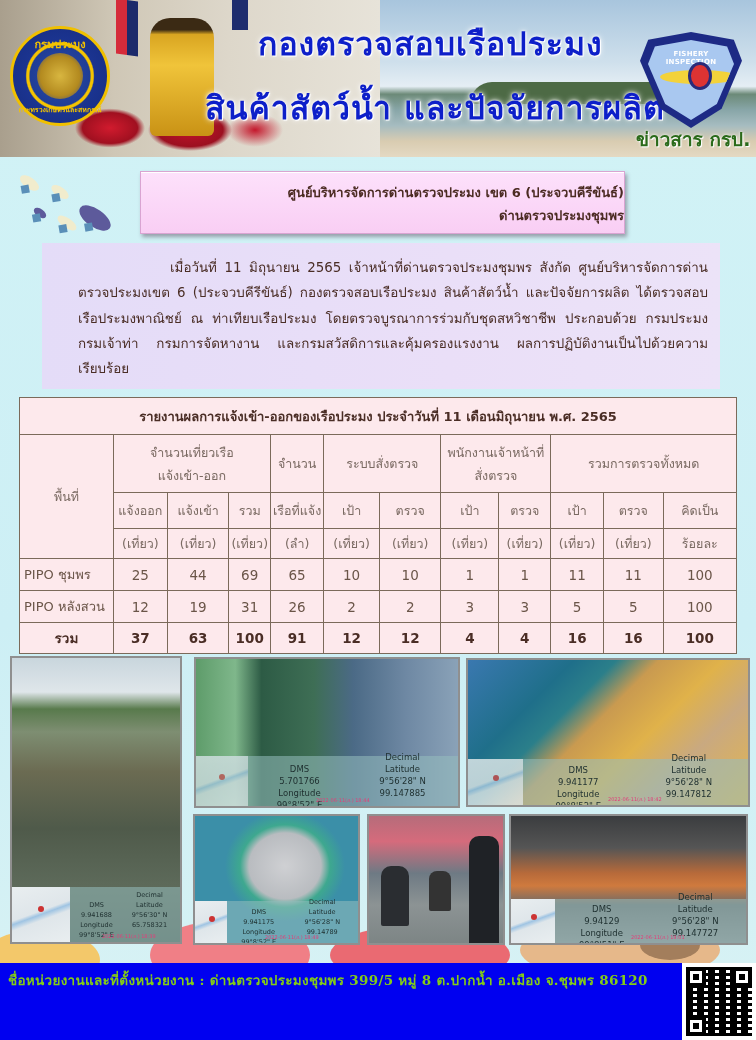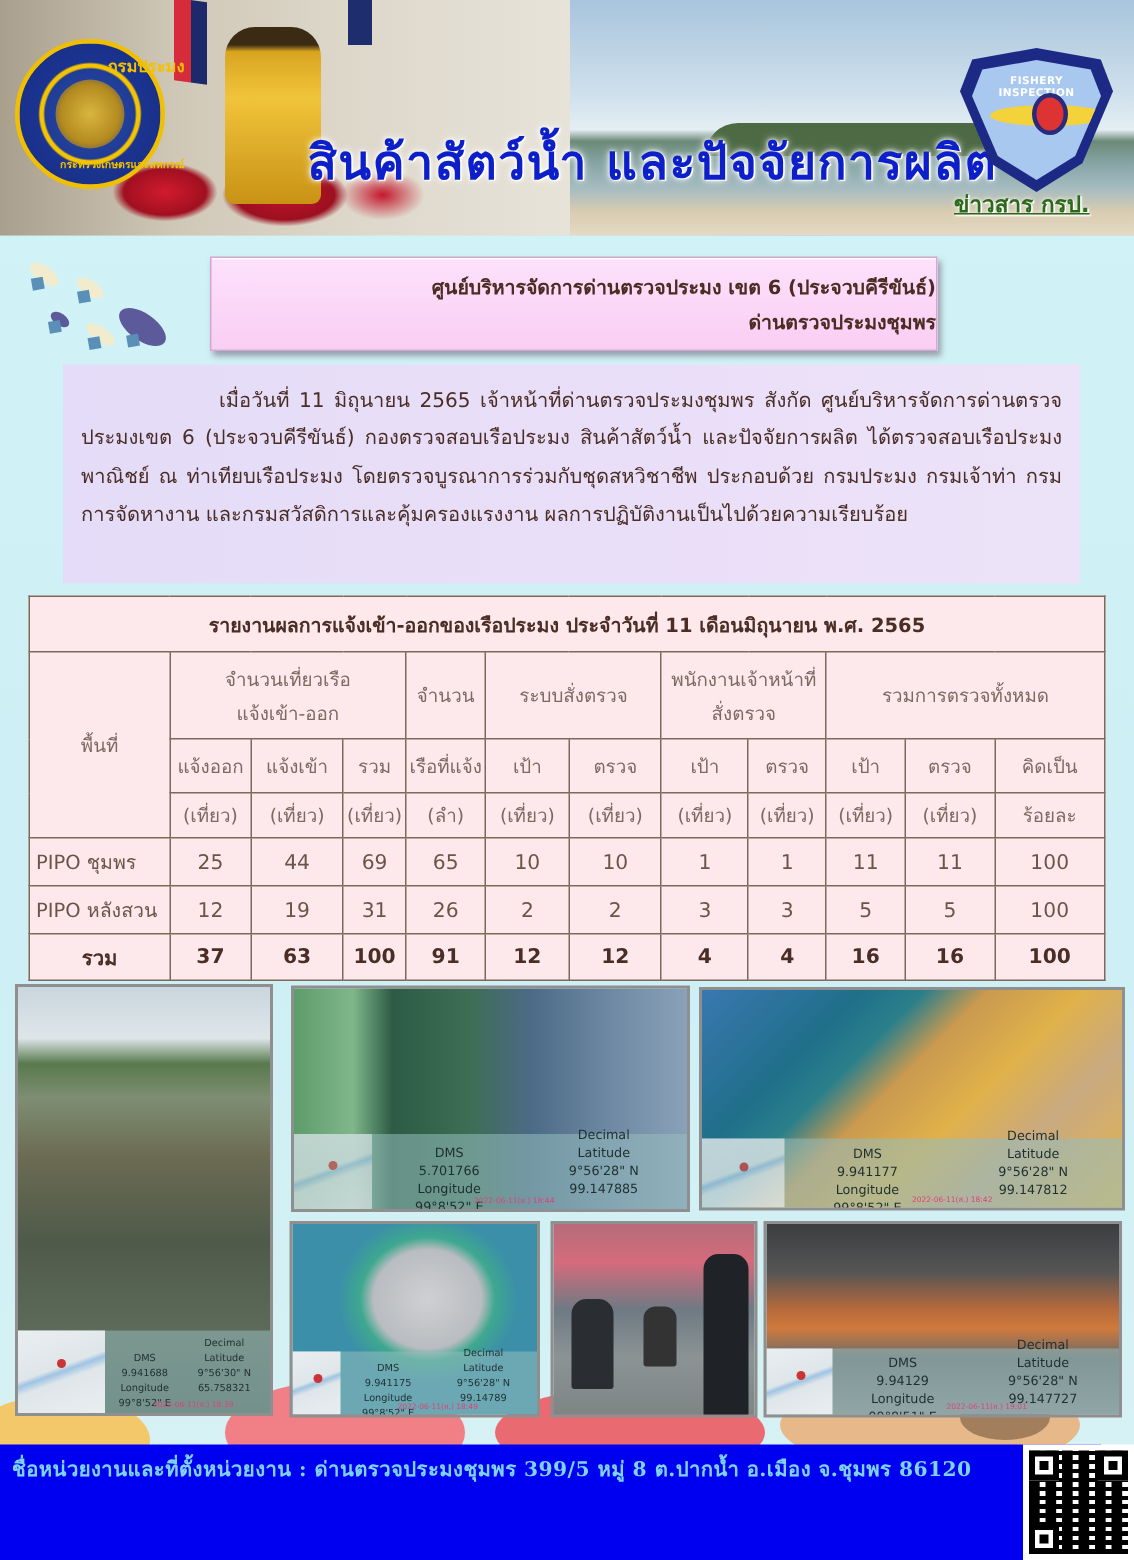--- a/index.html
+++ b/index.html
@@ -52,21 +52,21 @@
   .seal-left {
     position: absolute; left: 10px; top: 26px; width: 100px; height: 100px; border-radius: 50%;
     background: radial-gradient(circle at 50% 50%, #2c4aa8 0%, #1f3d96 45%, #f5c400 47%, #f5c400 50%, #1b3490 52%, #162c80 100%);
     border: 3px solid #f0c000;
   }
   .seal-left .inner {
     position: absolute; left: 24px; top: 24px; width: 46px; height: 46px; border-radius: 50%;
     background: radial-gradient(circle, #d8b640 0%, #b38a1f 60%, #2a3f8f 100%);
   }
   .seal-left .t-top, .seal-left .t-bot {
-    position: absolute; left: 16px; width: 100%; text-align: right; color: #f2c200;
+    position: absolute; left: 0; width: 100%; text-align: center; color: #f2c200;
     font-weight: bold; font-family: Liberation Serif, serif;
   }
   .seal-left .t-top { top: 6px; font-size: 11px; }
   .seal-left .t-bot { bottom: 8px; font-size: 7px; }
 
   .badge-right {
     position: absolute; left: 640px; top: 32px; width: 102px; height: 96px;
     background: #1d2a85;
     clip-path: polygon(8% 8%, 50% 0%, 92% 8%, 100% 30%, 80% 80%, 50% 100%, 20% 80%, 0% 30%);
   }
@@ -81,22 +81,22 @@
   }
   .badge-right .core {
     position: absolute; left: 40px; top: 22px; width: 24px; height: 28px; border-radius: 50%;
     background: #d33; border: 3px solid #2a2a7a;
   }
   .badge-right .txt-top {
     position: absolute; left: 0; top: 10px; width: 100%; text-align: center;
     font-size: 7px; color: #fff; font-weight: bold; letter-spacing: .3px;
   }
   .news-label {
-    position: absolute; left: 636px; top: 124px; font-size: 15px; font-weight: bold;
-    color: #2a6a1a; text-shadow: 0 0 3px #fff, 1px 1px 0 #fff; text-decoration: underline;
+    position: absolute; left: 636px; top: 124px; font-size: 19px; font-weight: bold;
+    color: #2a6a1a; text-shadow: 0 0 3px #fff, 1px 1px 0 #fff;
   }
 
   
   .fish { position: absolute; border-radius: 50%; transform: rotate(-55deg); }
   .fish.pale { background: #f1eccd; }
   .fish.dark { background: #5d5a9b; }
   .fish::before {
     content: ""; position: absolute; top: 50%; left: -6px; width: 8px; height: 8px;
     background: #5a8fb8; transform: translateY(-50%) rotate(45deg);
   }
@@ -114,21 +114,21 @@
   }
 
   
   .para {
     position: absolute; left: 42px; top: 243px; width: 678px; height: 146px;
     background: linear-gradient(90deg, #e4dcf8 0%, #eadff8 60%, #ece3f8 100%);
     padding: 12px 12px 0 12px;
   }
   .para p {
     font-size: 13.4px; line-height: 25.3px; color: #4a2d25; text-indent: 92px;
-    text-align: justify; text-align-last: left;
+    text-align: justify; text-align-last: left; margin-left: 24px;
   }
 
   
   .report {
     position: absolute; left: 19px; top: 397px; width: 718px;
     border-collapse: collapse; background: #fde9ec;
     font-family: "DejaVu Sans", sans-serif;
   }
   .report td, .report th {
     border: 1px solid #7b6a5a; font-weight: normal; color: #5a3f34;
@@ -181,21 +181,21 @@
   .p6 { left: 509px; top: 814px; width: 239px; height: 131px;
     background: linear-gradient(180deg, #3b3d3f 0%, #555 25%, #b76a3a 45%, #cf7a3e 55%, #6a6a6a 70%, #8a8a8a 100%); }
 
   
   .blob { position: absolute; border-radius: 50%; }
 
   
   .footer {
     position: absolute; left: 0; top: 963px; width: 734px; height: 77px;
     background: #0000f0; padding: 5px 8px;
-    font-family: "DejaVu Serif", serif; color: #7dd3fc; font-weight: bold;
+    font-family: "DejaVu Serif", serif; color: #84cc16; font-weight: bold;
   }
   .footer .line { font-size: 13.5px; line-height: 24px; white-space: nowrap; letter-spacing: .3px; }
   .footer .line.email { font-size: 11px; line-height: 24px; }
   .qr {
     position: absolute; left: 682px; top: 963px; width: 74px; height: 77px; background: #fff;
     padding: 4px;
   }
   .qr .grid {
     width: 66px; height: 69px;
     background:
@@ -219,20 +219,21 @@
   <div class="statue"></div>
   <div class="right-photo"></div>
   <div class="hill"></div>
 
   <div class="seal-left">
     <div class="t-top">กรมประมง</div>
     <div class="inner"></div>
     <div class="t-bot">กระทรวงเกษตรและสหกรณ์</div>
   </div>
 
+  <div class="title-line l1">กองตรวจสอบเรือประมง</div>
   <div class="title-line l2">สินค้าสัตว์น้ำ และปัจจัยการผลิต</div>
 
   <div class="badge-right">
     <div class="inner">
       <div class="txt-top">FISHERY INSPECTION</div>
       <div class="wing"></div>
       <div class="core"></div>
     </div>
   </div>
   <div class="news-label">ข่าวสาร กรป.</div>

